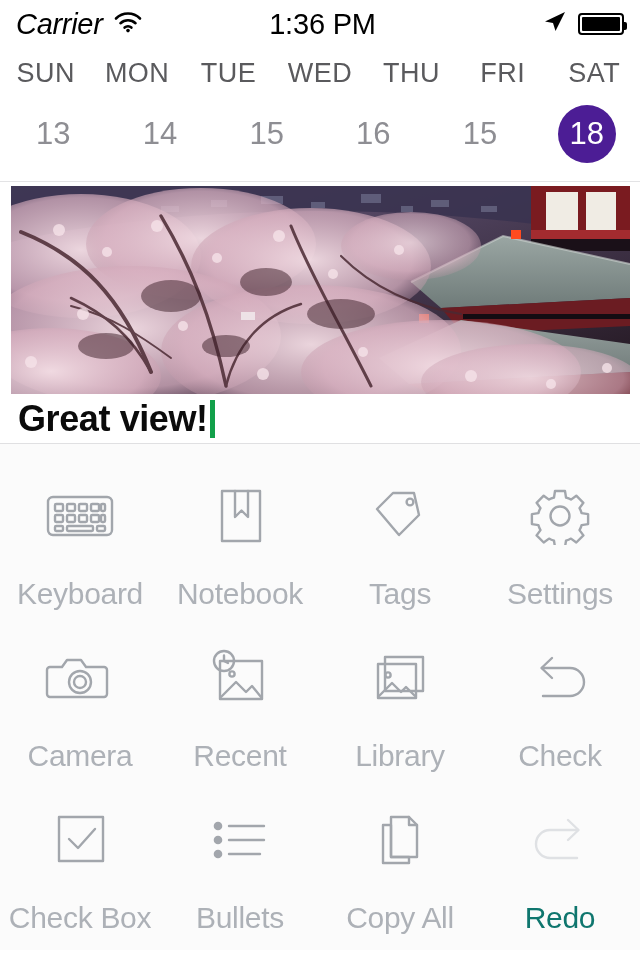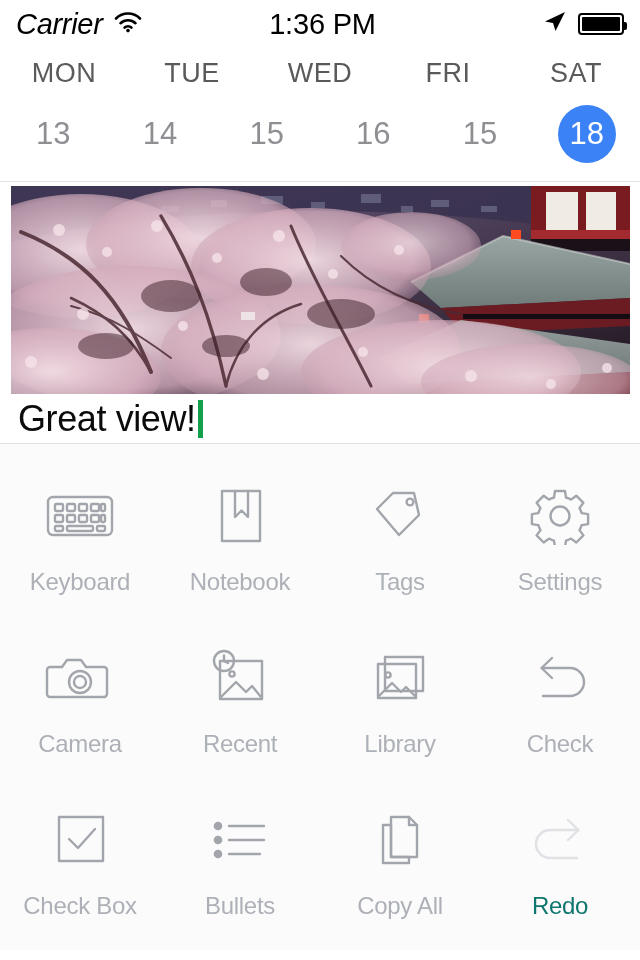--- a/index.html
+++ b/index.html
@@ -50,39 +50,40 @@
   }
   .cal-days{ padding-bottom:18px; }
   .cal-day{
     font-size:31px; color:#8e8e93;
     height:58px; display:flex; align-items:center; justify-content:center;
   }
   .cal-day .pill{
     width:58px; height:58px; border-radius:50%;
     display:flex; align-items:center; justify-content:center;
   }
-  .cal-day.selected .pill{ background:#3b82f6; color:#ffffff; }
+  .cal-day.selected .pill{ background:#4c1d95; color:#ffffff; }
 
   
   .photo-wrap{
     width:640px; padding:4px 0 0 11px; background:#fff;
   }
   .photo{
     width:619px; height:208px; overflow:hidden; position:relative;
     background:#2b1622;
   }
   .photo svg{ display:block; width:619px; height:208px; }
 
   
   .note-field{
     width:640px; height:50px;
     display:flex; align-items:center;
     padding:0 0 0 18px;
     background:#fff;
     border-bottom:1px solid #e0e0e2;
+    font-weight:bold;
   }
   .note-text{
     font-size:36px; color:#0b0b0b; letter-spacing:-0.4px; line-height:1;
   }
   .caret{
     display:inline-block; width:5px; height:38px;
     background:#12a04a; margin-left:2px; vertical-align:-7px;
   }
 
   
@@ -94,22 +95,22 @@
     flex:1 1 0;
     display:flex; flex-direction:column; align-items:center;
     padding-top:16px; padding-bottom:10px;
     height:162px; justify-content:flex-start;
   }
   .tool .glyph{
     height:72px; display:flex; align-items:center; justify-content:center;
   }
   .tool .glyph svg{ display:block; }
   .tool .caption{
-    font-size:24px; color:#adb1b7; letter-spacing:-0.3px;
-    margin-top:16px; white-space:nowrap;
+    font-size:30px; color:#adb1b7; letter-spacing:-0.3px;
+    margin-top:25px; white-space:nowrap;
   }
   .tool.disabled .caption{ color:#0f766e; }
 
   .ico{ stroke:#a2a6ac; stroke-width:2.4; fill:none;
         stroke-linecap:round; stroke-linejoin:round; }
   .ico-dis{ stroke:#dfe1e4; }
   .ico-fill{ fill:#a2a6ac; stroke:none; }
 </style>
 </head>
 <body>
@@ -135,27 +136,33 @@
     </span>
     <span class="battery">
         <i></i>
       </span>
   </div>
 </div>
 
 <div class="calendar">
   <div class="cal-row">
     <div class="cal-cell">
+        <div class="cal-dow">SUN</div>
+      </div>
+    <div class="cal-cell">
         <div class="cal-dow">MON</div>
       </div>
     <div class="cal-cell">
         <div class="cal-dow">TUE</div>
       </div>
     <div class="cal-cell">
         <div class="cal-dow">WED</div>
+      </div>
+    <div class="cal-cell">
+        <div class="cal-dow">THU</div>
       </div>
     <div class="cal-cell">
         <div class="cal-dow">FRI</div>
       </div>
     <div class="cal-cell">
         <div class="cal-dow">SAT</div>
       </div>
   </div>
   <div class="cal-row cal-days">
     <div class="cal-cell">

